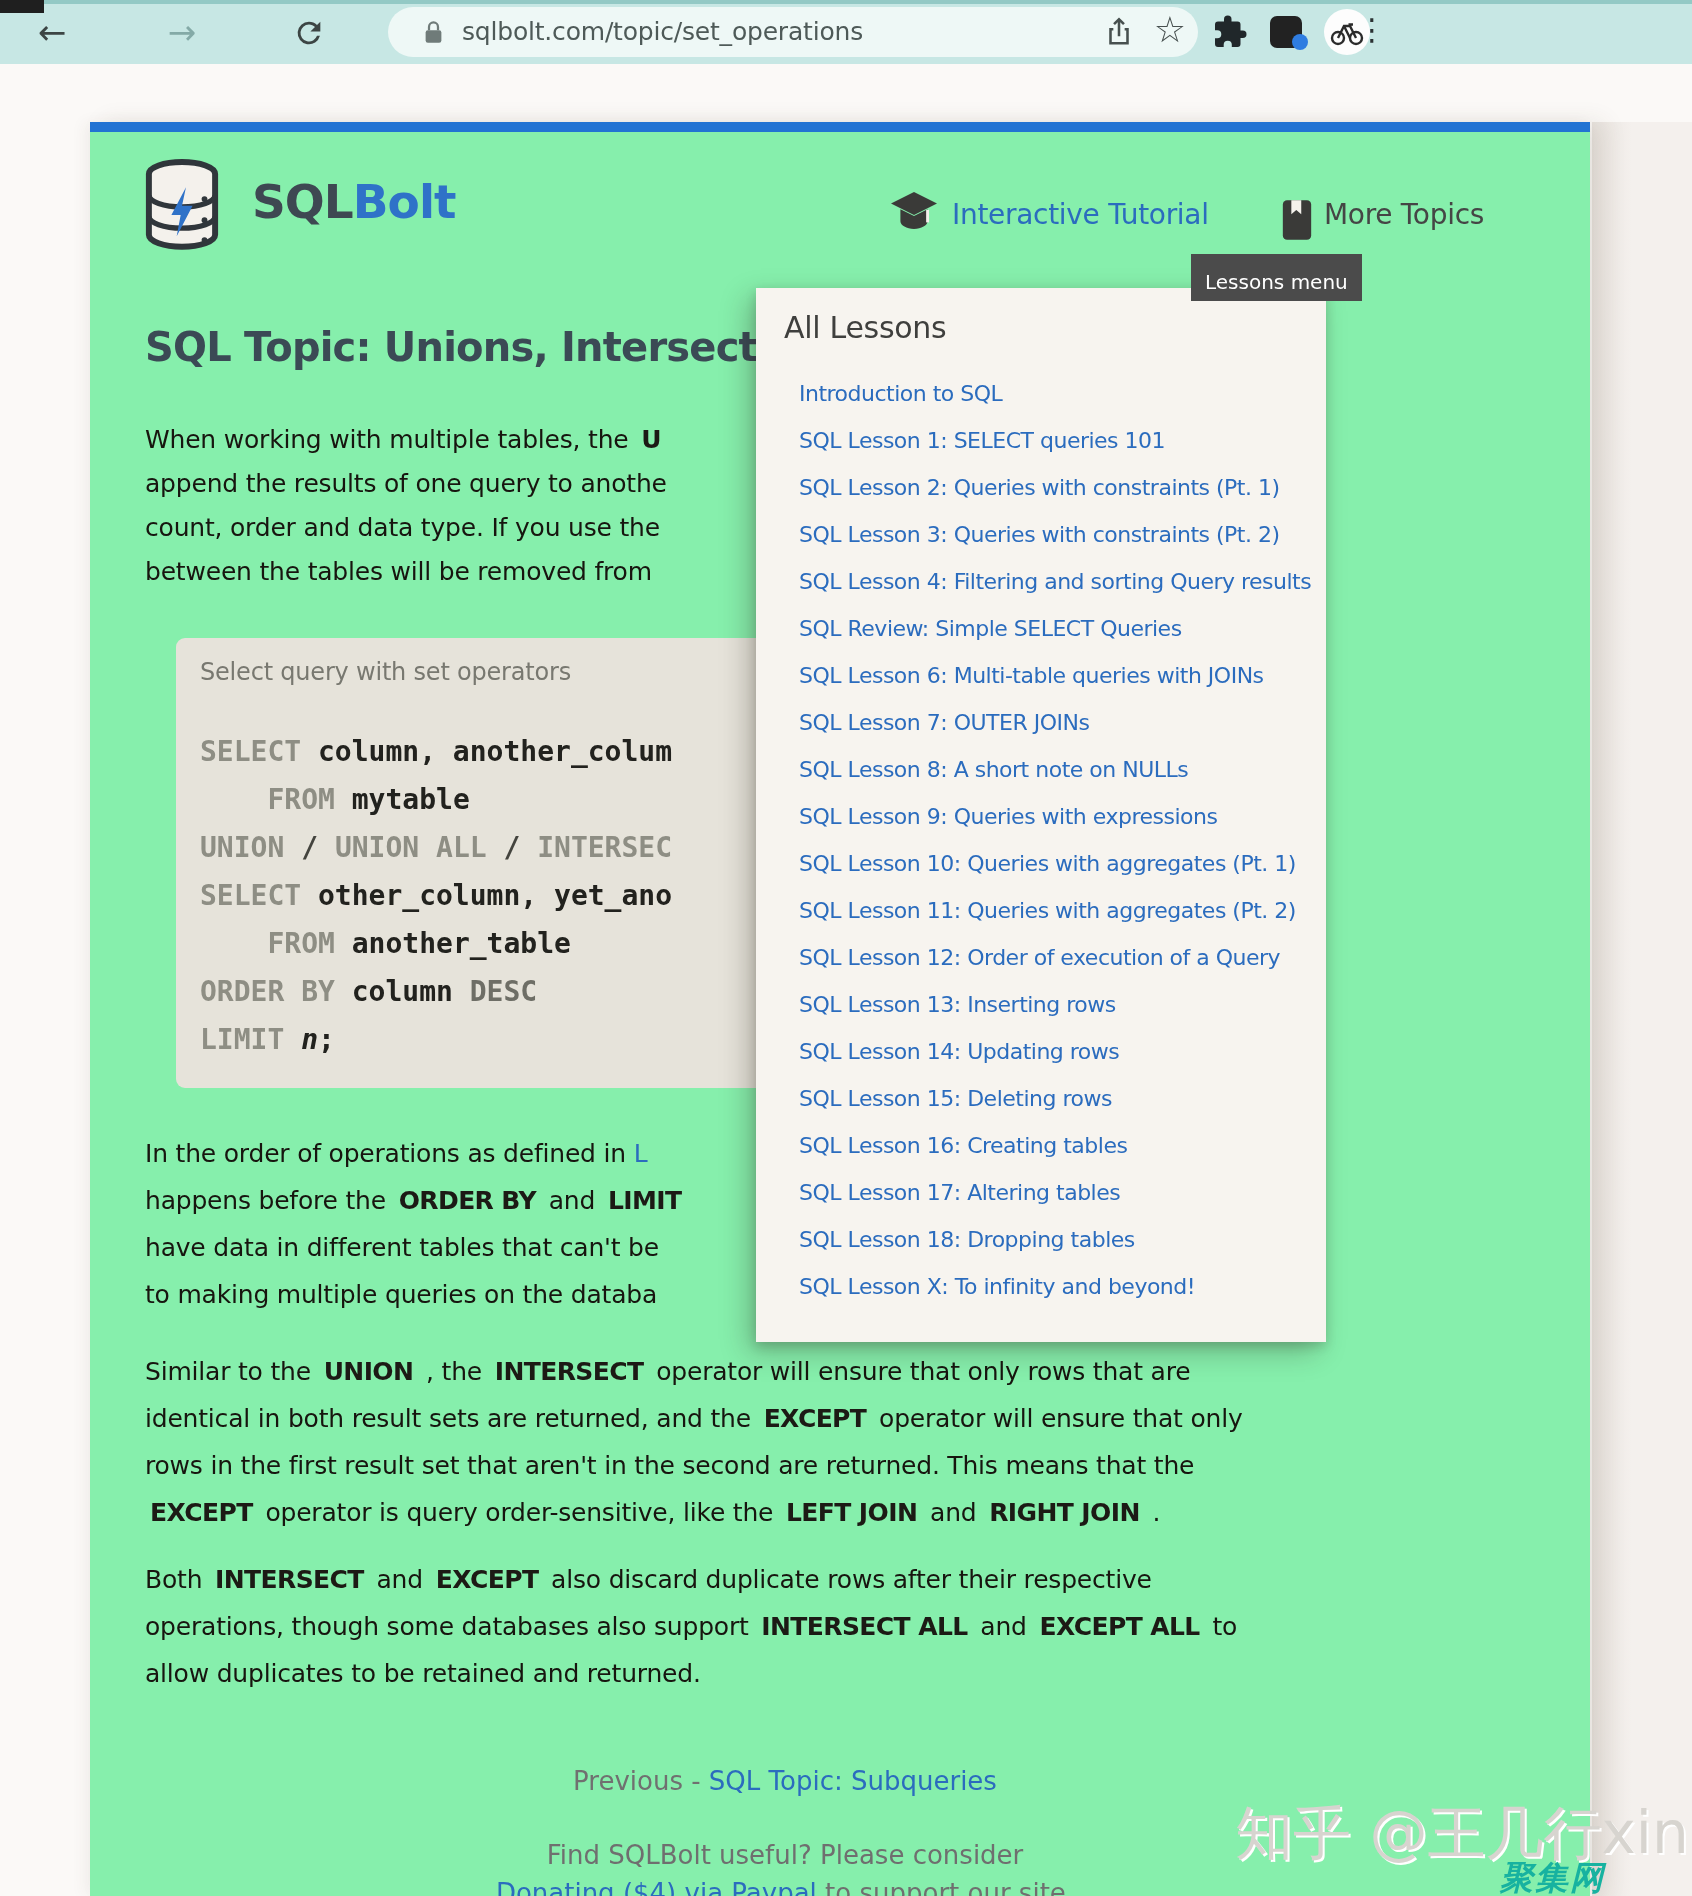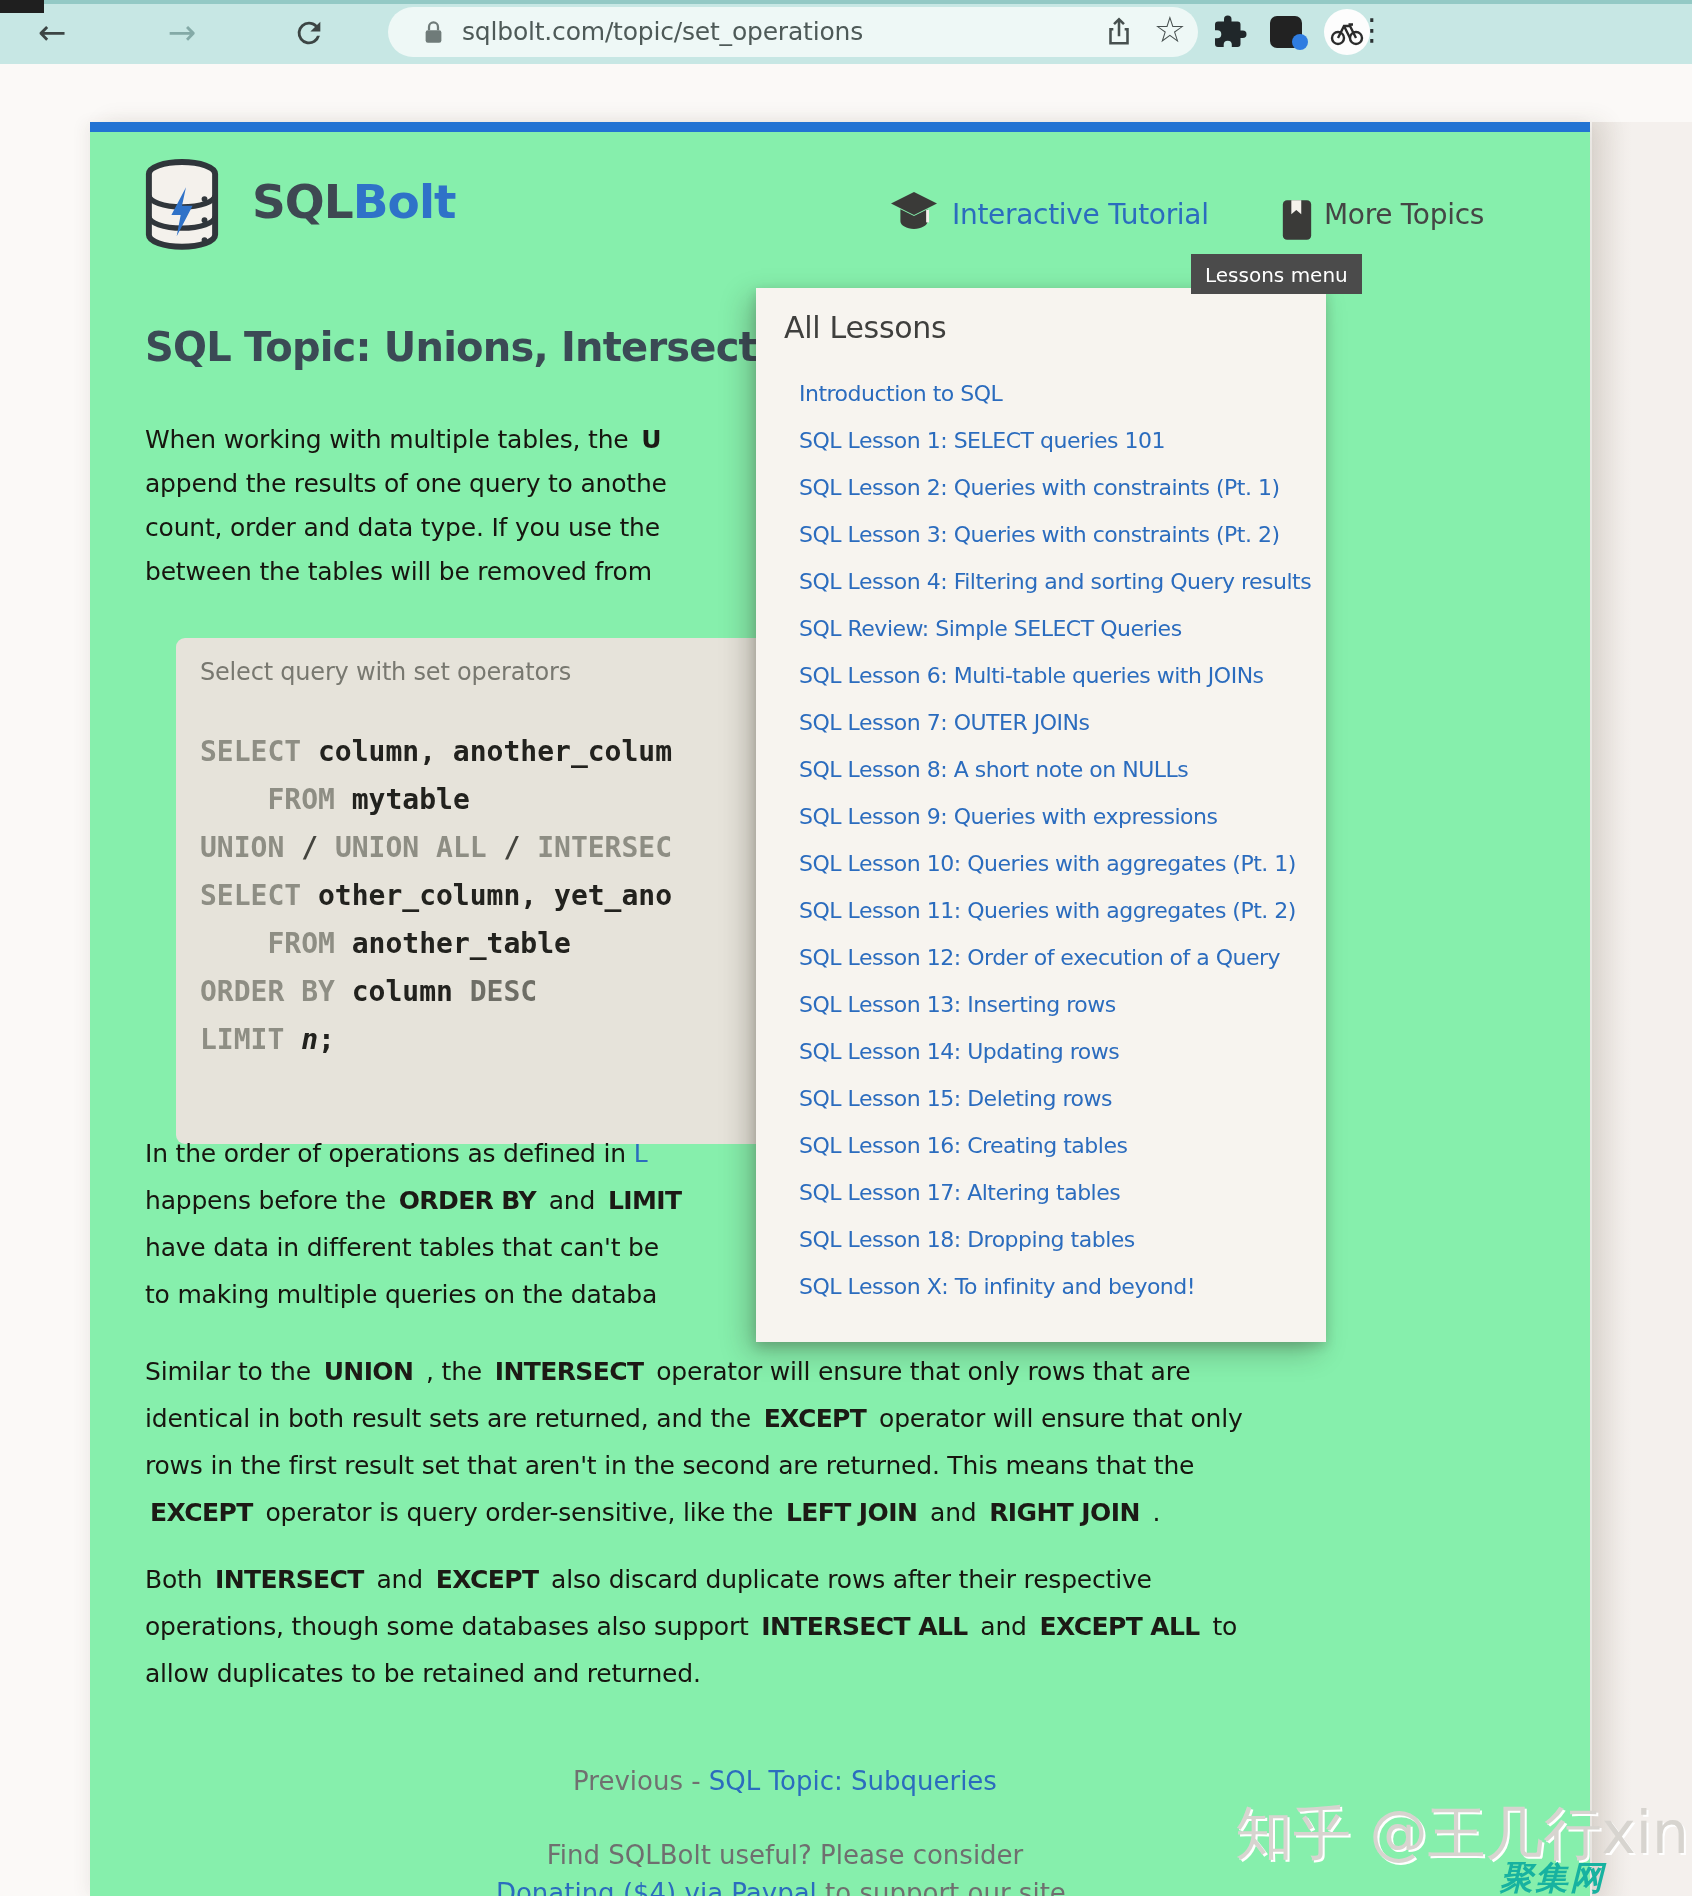--- a/index.html
+++ b/index.html
@@ -22,32 +22,32 @@
   
   .page { left:90px; top:122px; width:1500px; height:1774px; background:#86efac; border-top:10px solid #2273d3; box-shadow:14px 0 22px rgba(80,60,40,0.10), -6px 0 14px rgba(80,60,40,0.05); }
   .right-margin { left:1592px; top:122px; width:100px; height:1774px; background:linear-gradient(90deg,#e9e4df,#f4f0ed 40%); }
 
   .brand { left:162px; top:42px; font-size:47px; font-weight:bold; letter-spacing:-1px; }
   .brand .sql { color:#3e4852; } .brand .bolt { color:#2f72c8; }
   .nav-link { font-size:28px; letter-spacing:-0.3px; cursor:pointer; }
   .nav-blue { color:#2b6cbe; }
   .nav-dark { color:#454545; }
 
-  .tooltip { left:1101px; top:122px; background:#4b4b4b; color:#fff; font-size:20px; padding:9px 14px 7px; white-space:nowrap; z-index:8; }
+  .tooltip { left:1101px; top:122px; background:#4b4b4b; color:#fff; font-size:20px; padding:16px 14px 7px; white-space:nowrap; z-index:8; }
 
   h1.topic { left:55px; top:192px; font-size:40px; font-weight:bold; color:#3b4a55; letter-spacing:-0.8px; white-space:nowrap; }
 
   .para { left:55px; white-space:nowrap; font-size:25px; color:#17150f; letter-spacing:-0.2px; }
   .para .ln { height:47px; line-height:47px; }
   .para1 .ln { height:44px; line-height:44px; }
   .seg-c { font-weight:bold; letter-spacing:-0.6px; padding:0 5px; color:#1c1a15; }
   .seg-l { color:#2b6cbe; cursor:pointer; }
 
   
-  .codeblock { left:86px; top:506px; width:624px; height:506px; background:#e6e3da; border-radius:9px; }
+  .codeblock { left:86px; top:506px; width:624px; height:450px; background:#e6e3da; border-radius:9px; }
   .code-caption { left:24px; top:20px; font-size:24px; color:#787870; letter-spacing:-0.2px; }
   .code { left:24px; top:90px; font-family:"DejaVu Sans Mono","Liberation Mono",monospace; font-size:28px; white-space:pre; }
   .code .cln { height:48px; line-height:48px; }
   .seg-kw  { color:#8e8e84; font-weight:bold; }
   .seg-kw2 { color:#6e6e66; font-weight:bold; }
   .seg-id  { color:#22221e; font-weight:bold; }
   .seg-it  { color:#22221e; font-weight:bold; font-style:italic; }
   .seg-sep { color:#44443e; font-weight:bold; }
 
   

